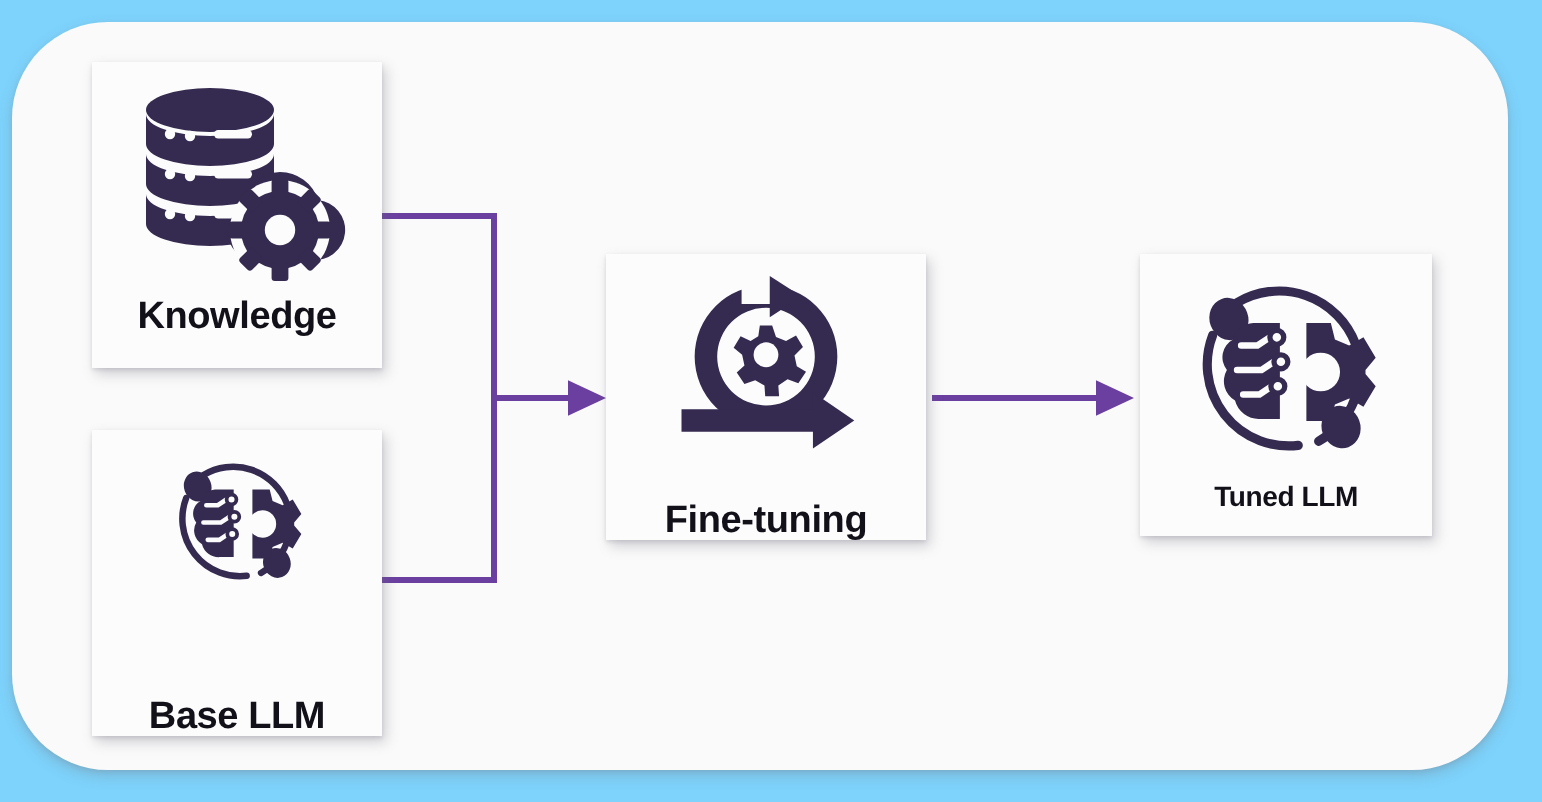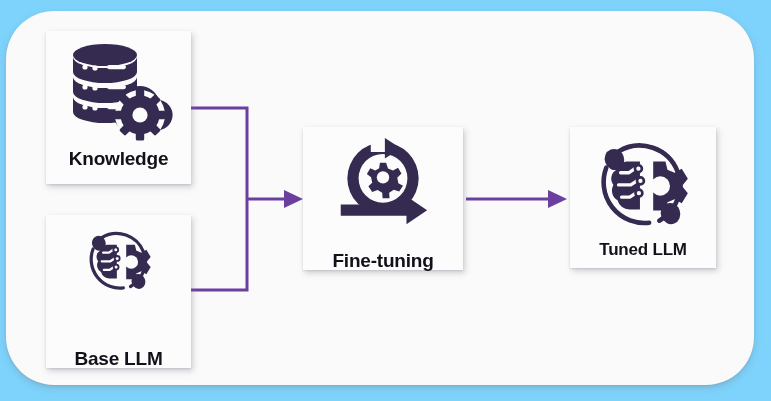--- a/index.html
+++ b/index.html
@@ -89,21 +89,21 @@
   }
   #card-fine-tuning .node-label { font-size: 19px; margin-top: 22px; }
 
   #card-tuned-llm {
     left: 570px;
     top: 127px;
     width: 146px;
     height: 141px;
     padding-top: 8px;
   }
-  #card-tuned-llm .node-label { font-size: 17px; margin-top: 4px; }
+  #card-tuned-llm .node-label { font-size: 14px; margin-top: 4px; }
 
   
   #connectors {
     position: absolute;
     left: 0;
     top: 0;
     width: 771px;
     height: 401px;
     pointer-events: none;
   }

